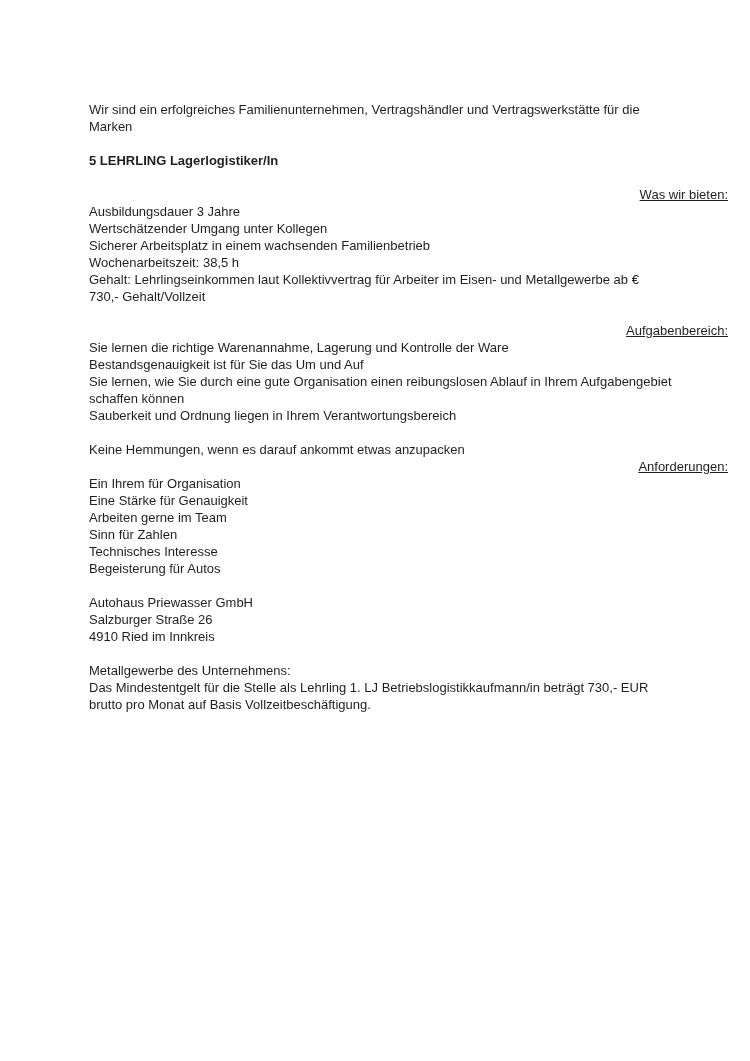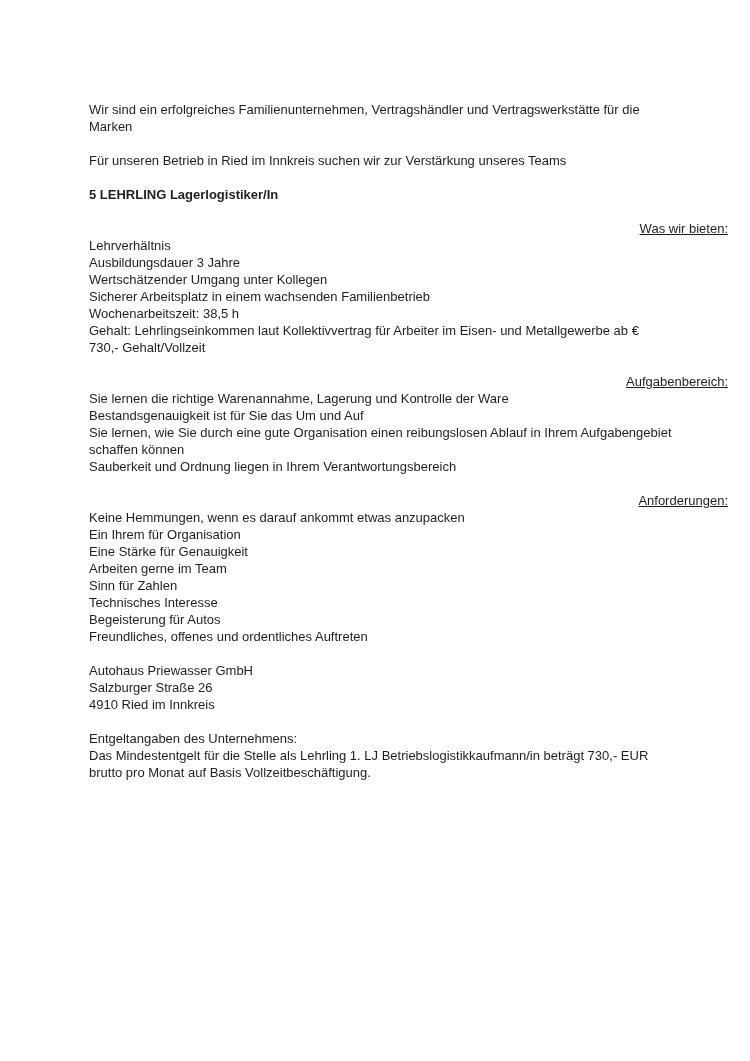--- a/index.html
+++ b/index.html
@@ -42,65 +42,60 @@
 </head>
 <body>
 
 <div class="page">
 
   <p class="para first">
     <span class="ln">Wir sind ein erfolgreiches Familienunternehmen, Vertragshändler und Vertragswerkstätte für die</span>
     <span class="ln">Marken</span>
   </p>
 
-  <p class="para">
-    <span class="ln">Für unseren Betrieb in Ried im Innkreis suchen wir zur Verstärkung unseres Teams</span>
-  </p>
 
   <p class="para job-title">
     <span class="ln">5 LEHRLING Lagerlogistiker/In</span>
   </p>
 
   <p class="para">
     <span class="ln section-heading">Was wir bieten:</span>
-    <span class="ln">Lehrverhältnis</span>
     <span class="ln">Ausbildungsdauer 3 Jahre</span>
     <span class="ln">Wertschätzender Umgang unter Kollegen</span>
     <span class="ln">Sicherer Arbeitsplatz in einem wachsenden Familienbetrieb</span>
     <span class="ln">Wochenarbeitszeit: 38,5 h</span>
     <span class="ln">Gehalt: Lehrlingseinkommen laut Kollektivvertrag für Arbeiter im Eisen- und Metallgewerbe ab €</span>
     <span class="ln">730,- Gehalt/Vollzeit</span>
   </p>
 
   <p class="para">
     <span class="ln section-heading">Aufgabenbereich:</span>
     <span class="ln">Sie lernen die richtige Warenannahme, Lagerung und Kontrolle der Ware</span>
     <span class="ln">Bestandsgenauigkeit ist für Sie das Um und Auf</span>
     <span class="ln">Sie lernen, wie Sie durch eine gute Organisation einen reibungslosen Ablauf in Ihrem Aufgabengebiet</span>
     <span class="ln">schaffen können</span>
     <span class="ln">Sauberkeit und Ordnung liegen in Ihrem Verantwortungsbereich</span>
   </p>
 
   <p class="para">
+    <span class="ln">Keine Hemmungen, wenn es darauf ankommt etwas anzupacken</span>
     <span class="ln section-heading">Anforderungen:</span>
-    <span class="ln">Keine Hemmungen, wenn es darauf ankommt etwas anzupacken</span>
     <span class="ln">Ein Ihrem für Organisation</span>
     <span class="ln">Eine Stärke für Genauigkeit</span>
     <span class="ln">Arbeiten gerne im Team</span>
     <span class="ln">Sinn für Zahlen</span>
     <span class="ln">Technisches Interesse</span>
     <span class="ln">Begeisterung für Autos</span>
-    <span class="ln">Freundliches, offenes und ordentliches Auftreten</span>
   </p>
 
   <p class="para">
     <span class="ln">Autohaus Priewasser GmbH</span>
     <span class="ln">Salzburger Straße 26</span>
     <span class="ln">4910 Ried im Innkreis</span>
   </p>
 
   <p class="para">
-    <span class="ln">Entgeltangaben des Unternehmens:</span>
+    <span class="ln">Metallgewerbe des Unternehmens:</span>
     <span class="ln">Das Mindestentgelt für die Stelle als Lehrling 1. LJ Betriebslogistikkaufmann/in beträgt 730,- EUR</span>
     <span class="ln">brutto pro Monat auf Basis Vollzeitbeschäftigung.</span>
   </p>
 
 </div>
 
 </body></html>

